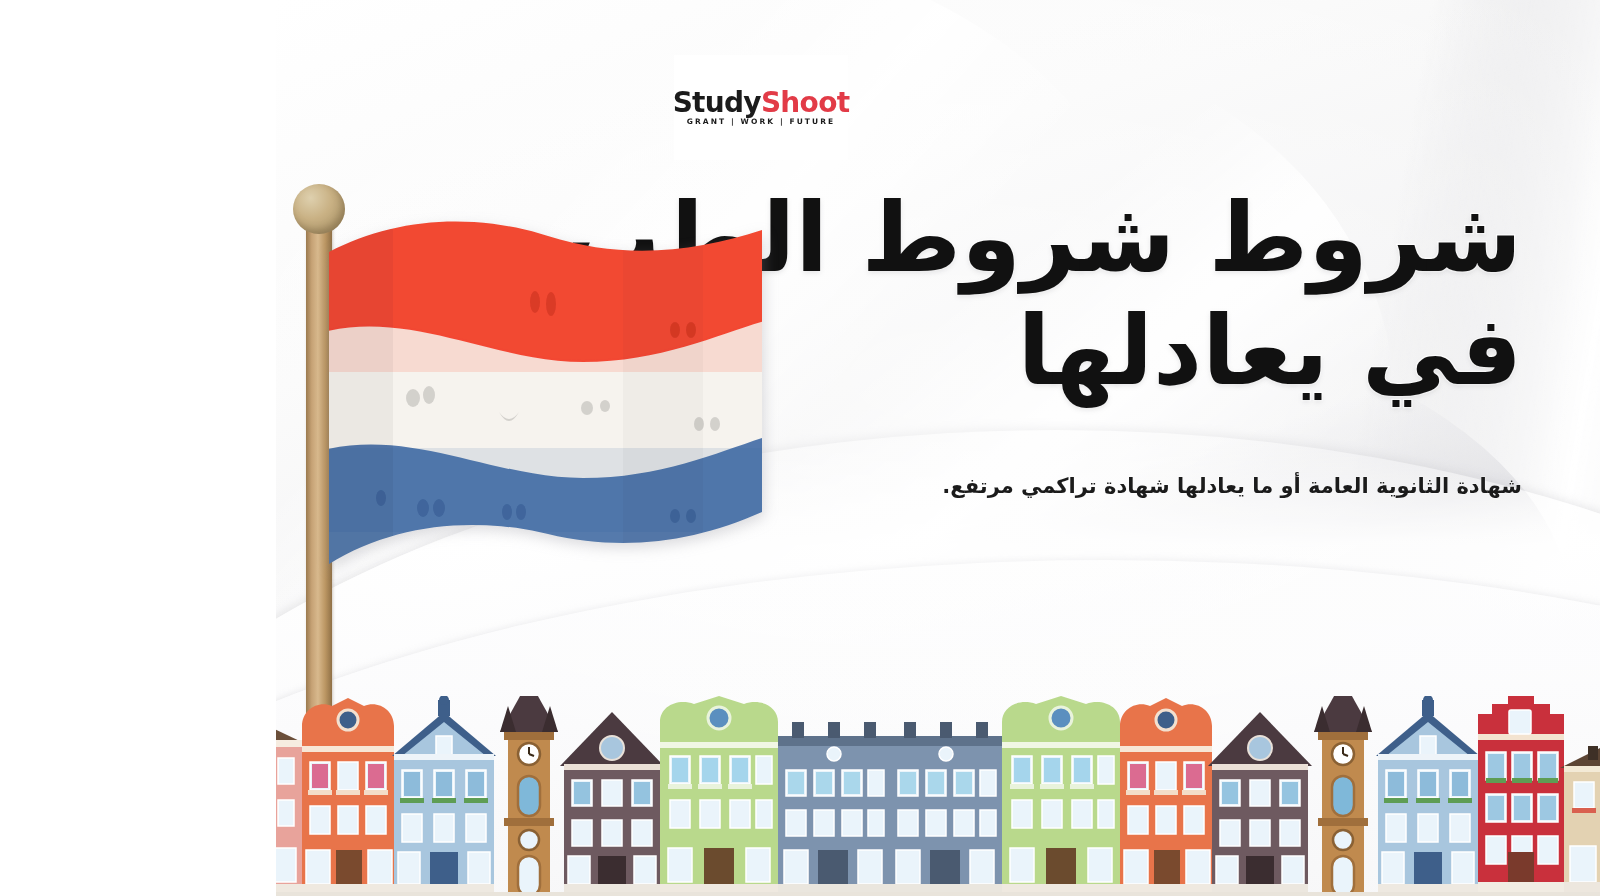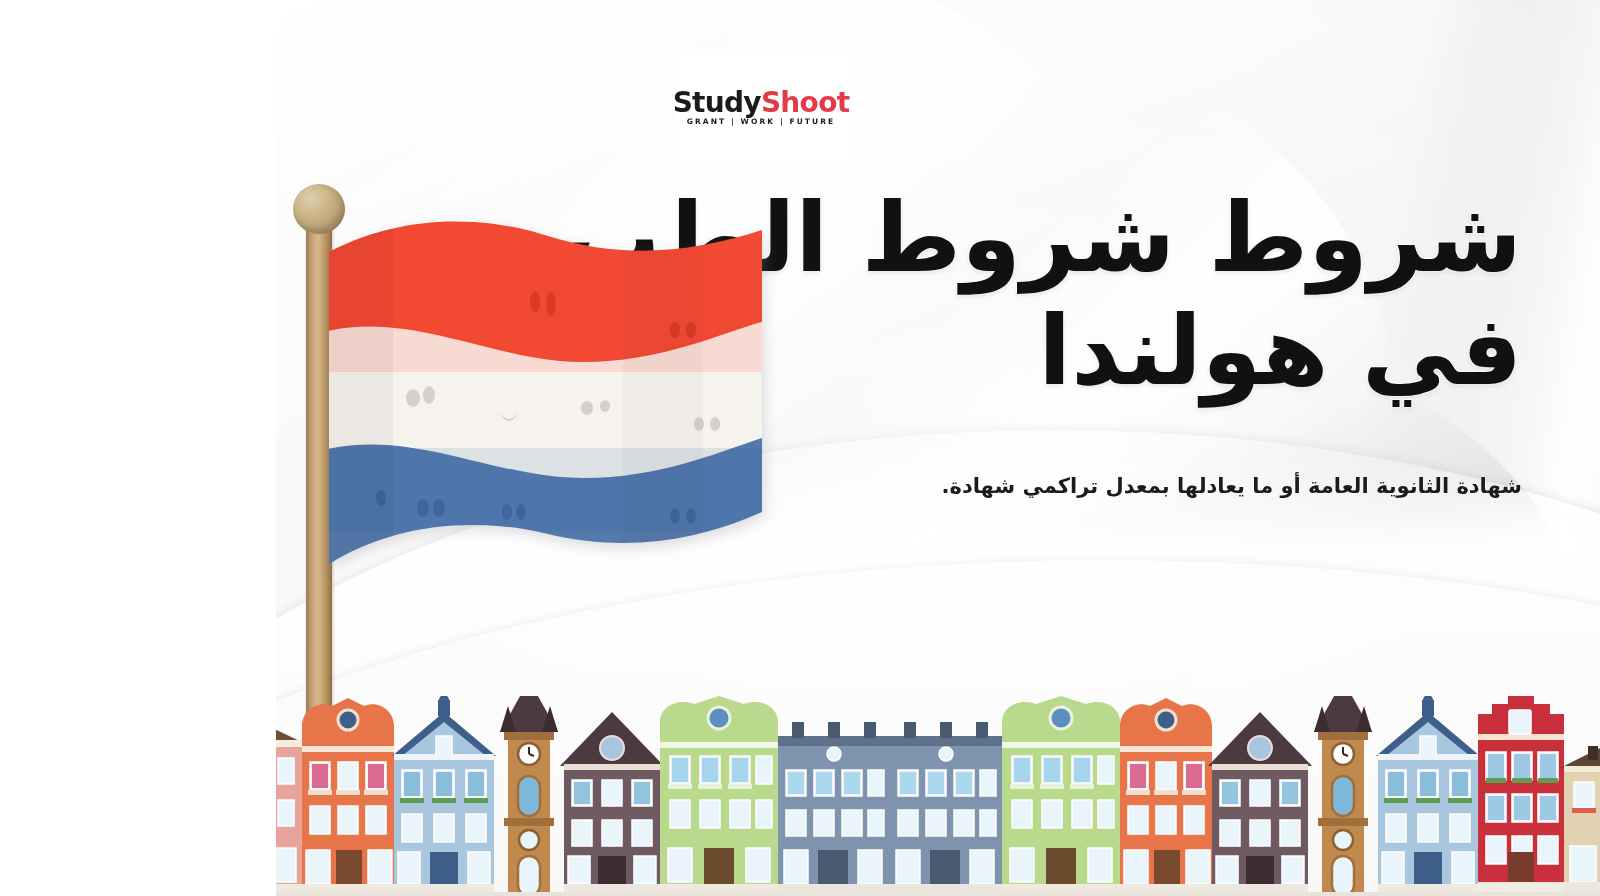--- a/index.html
+++ b/index.html
@@ -161,24 +161,24 @@
 
   <div class="logo-box">
     <div class="logo-word">
       <span class="w1">Study</span><span class="w2">Shoot</span>
     </div>
     <div class="logo-tag">GRANT  |  WORK  |  FUTURE</div>
   </div>
 
   <div class="headline">
     <span class="ln">شروط شروط الطب</span>
-    <span class="ln">في هولندا</span>
+    <span class="ln">في يعادلها</span>
   </div>
 
-  <div class="subtitle">شهادة الثانوية العامة أو ما يعادلها بمعدل تراكمي شهادة.</div>
+  <div class="subtitle">شهادة الثانوية العامة أو ما يعادلها شهادة تراكمي مرتفع.</div>
 
   <div class="flag-group">
     <div class="pole-btm"></div>
     <div class="pole"></div>
     <div class="finial"></div>
 
     <svg class="flag-cloth" viewBox="0 0 445 390">
       <defs>
         <clipPath id="clothClip">
           <path d="M6,40 C70,6 150,0 225,24 C300,48 372,40 439,18

